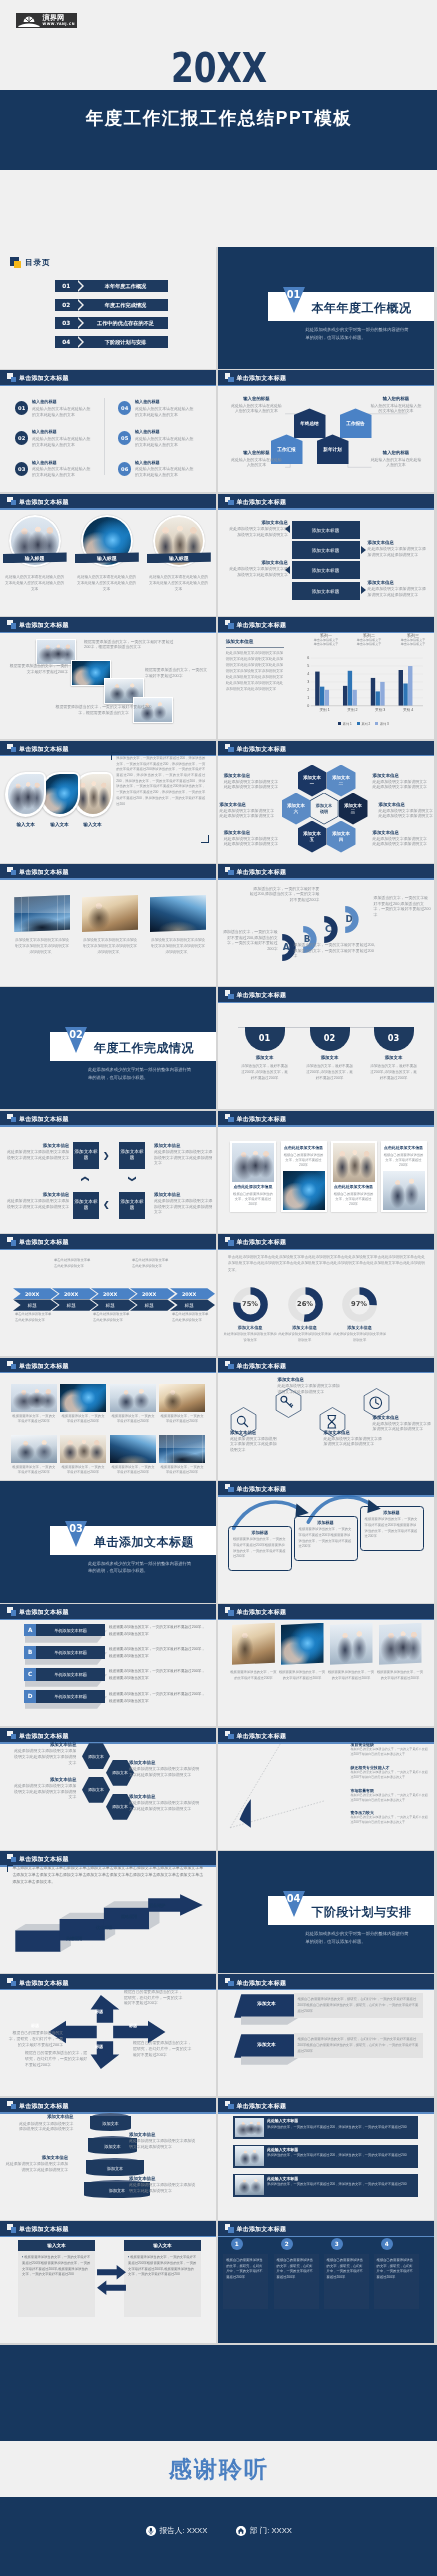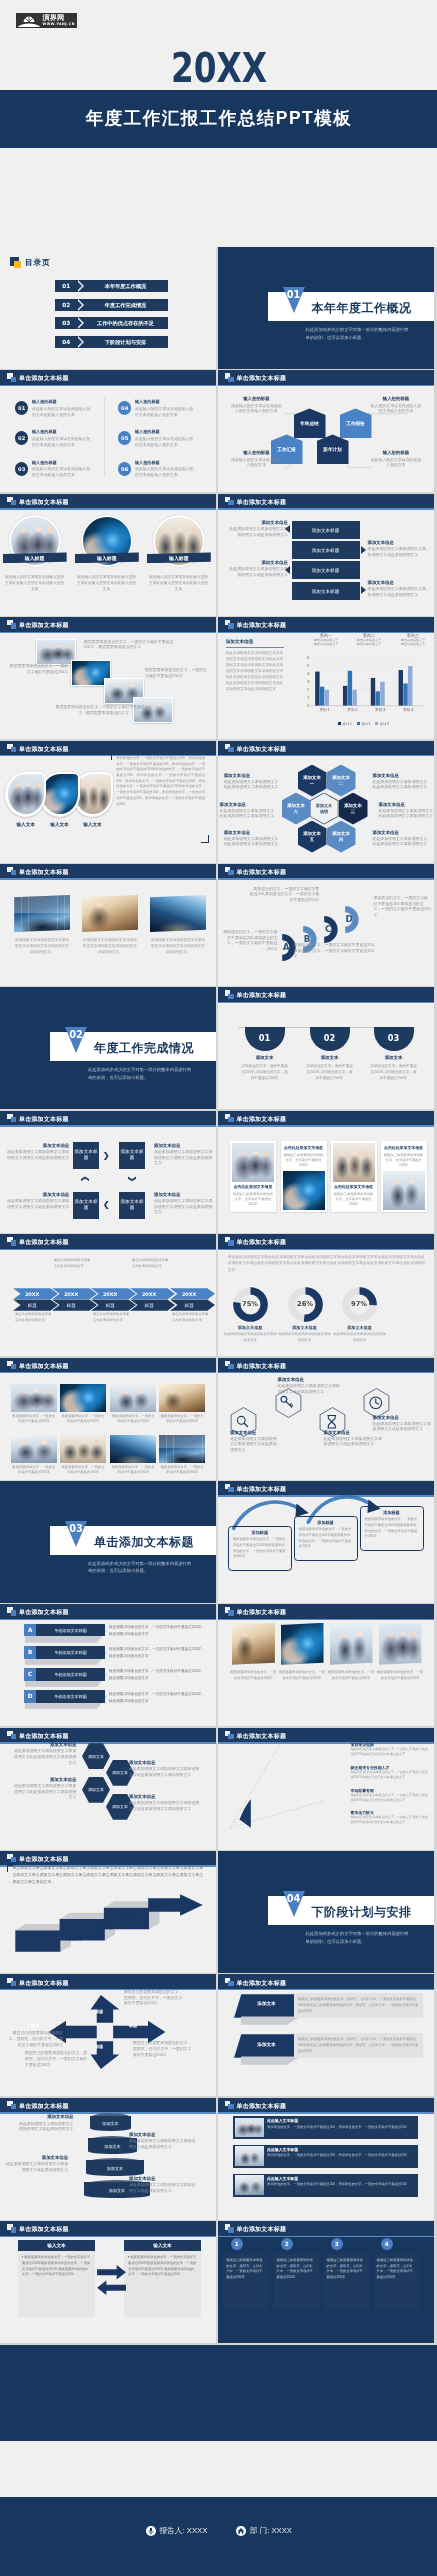--- a/index.html
+++ b/index.html
@@ -16,21 +16,21 @@
   .logo{position:absolute;left:15.5px;top:13px;width:61px;height:15px;background:#333334;}
   .logo .sun{position:absolute;left:1.5px;top:1.5px;width:24px;height:12.4px;}
   .logo .zh{position:absolute;left:27px;top:1px;font-size:7.2px;color:#fff;font-weight:bold;letter-spacing:0px;line-height:8.2px;}
   .logo .url{position:absolute;left:27px;top:9.3px;font-size:3.3px;color:#fff;letter-spacing:0.5px;line-height:4.1px;
              font-family:"DejaVu Sans",sans-serif;font-weight:bold;}
 
   
   .cov-year{position:absolute;left:0;top:48px;width:438px;text-align:center;
             font-size:41px;font-weight:bold;color:#1f3c63;line-height:41px;
             font-family:"DejaVu Sans",sans-serif;transform:scaleX(0.8);}
-  .cov-band{position:absolute;left:0;top:90px;width:438px;height:58px;background:#17375e;}
+  .cov-band{position:absolute;left:0;top:90px;width:438px;height:80px;background:#17375e;}
   .cov-title{position:absolute;left:0;top:15.5px;width:438px;text-align:center;font-size:17.5px;
              font-weight:bold;color:#fff;letter-spacing:1.5px;}
   .cov-meta{position:absolute;left:0;top:49px;width:438px;display:flex;justify-content:center;
             align-items:center;gap:96px;font-size:8.2px;color:#e8ecf2;}
   .cov-meta .it{display:flex;align-items:center;gap:3.6px;}
   .cir-ic{width:9.8px;height:9.8px;border-radius:50%;background:#fff;display:block;flex:none;}
 
   
   .end-top{position:absolute;left:0;top:0;width:438px;height:96px;background:#17375e;}
   .end-mid{position:absolute;left:0;top:96px;width:438px;height:57px;background:#f0f0f0;}
@@ -1437,20 +1437,21 @@
         <div class="n4c" style="left:163px">
           <span>4</span>
         </div>
         <div class="n4b" style="left:156px"><span>根据自己的需要添加适当的文字，据研究，在幻灯片中，一页的文字最好不要超过200字</span></div>
       </div>
 </div>
 
 <div class="wide">
   <div class="end-top"></div>
   <div class="end-mid"></div>
+  <div class="end-thanks">感谢聆听</div>
   <div class="end-bot">
     <div class="end-meta">
       <div class="it">
         <svg class="cir-ic" viewBox="0 0 20 20">
           <circle cx="10" cy="10" r="9.3" fill="#fff"></circle>
           <rect x="7.7" y="3.8" width="4.6" height="8.0" rx="2.3" fill="#17375e"></rect>
           <path d="M5.5 9.6 a4.5 4.5 0 0 0 9 0" fill="none" stroke="#17375e" stroke-width="1.15"></path>
           <path d="M10 14.1 L10 16.3 M7.6 16.3 L12.4 16.3" stroke="#17375e" stroke-width="1.15"></path>
         </svg>
         <span>报告人: XXXX</span>

